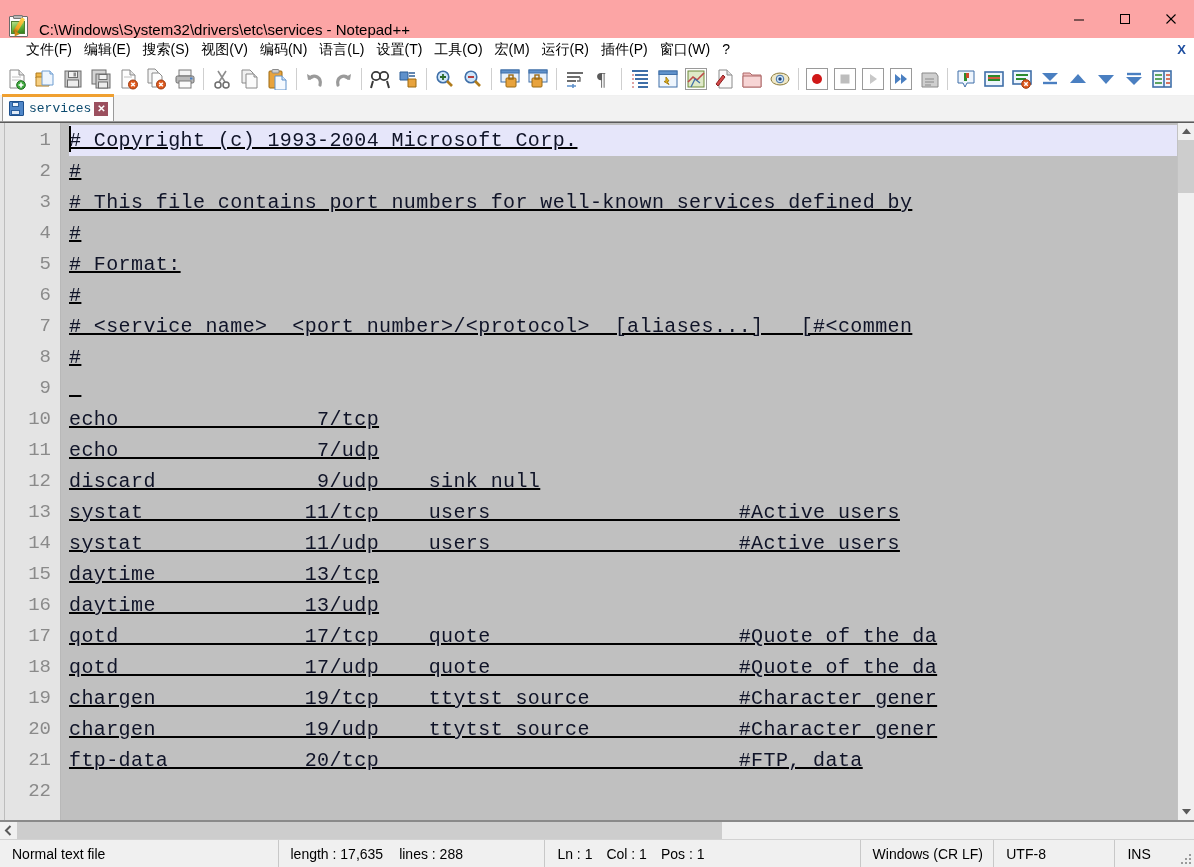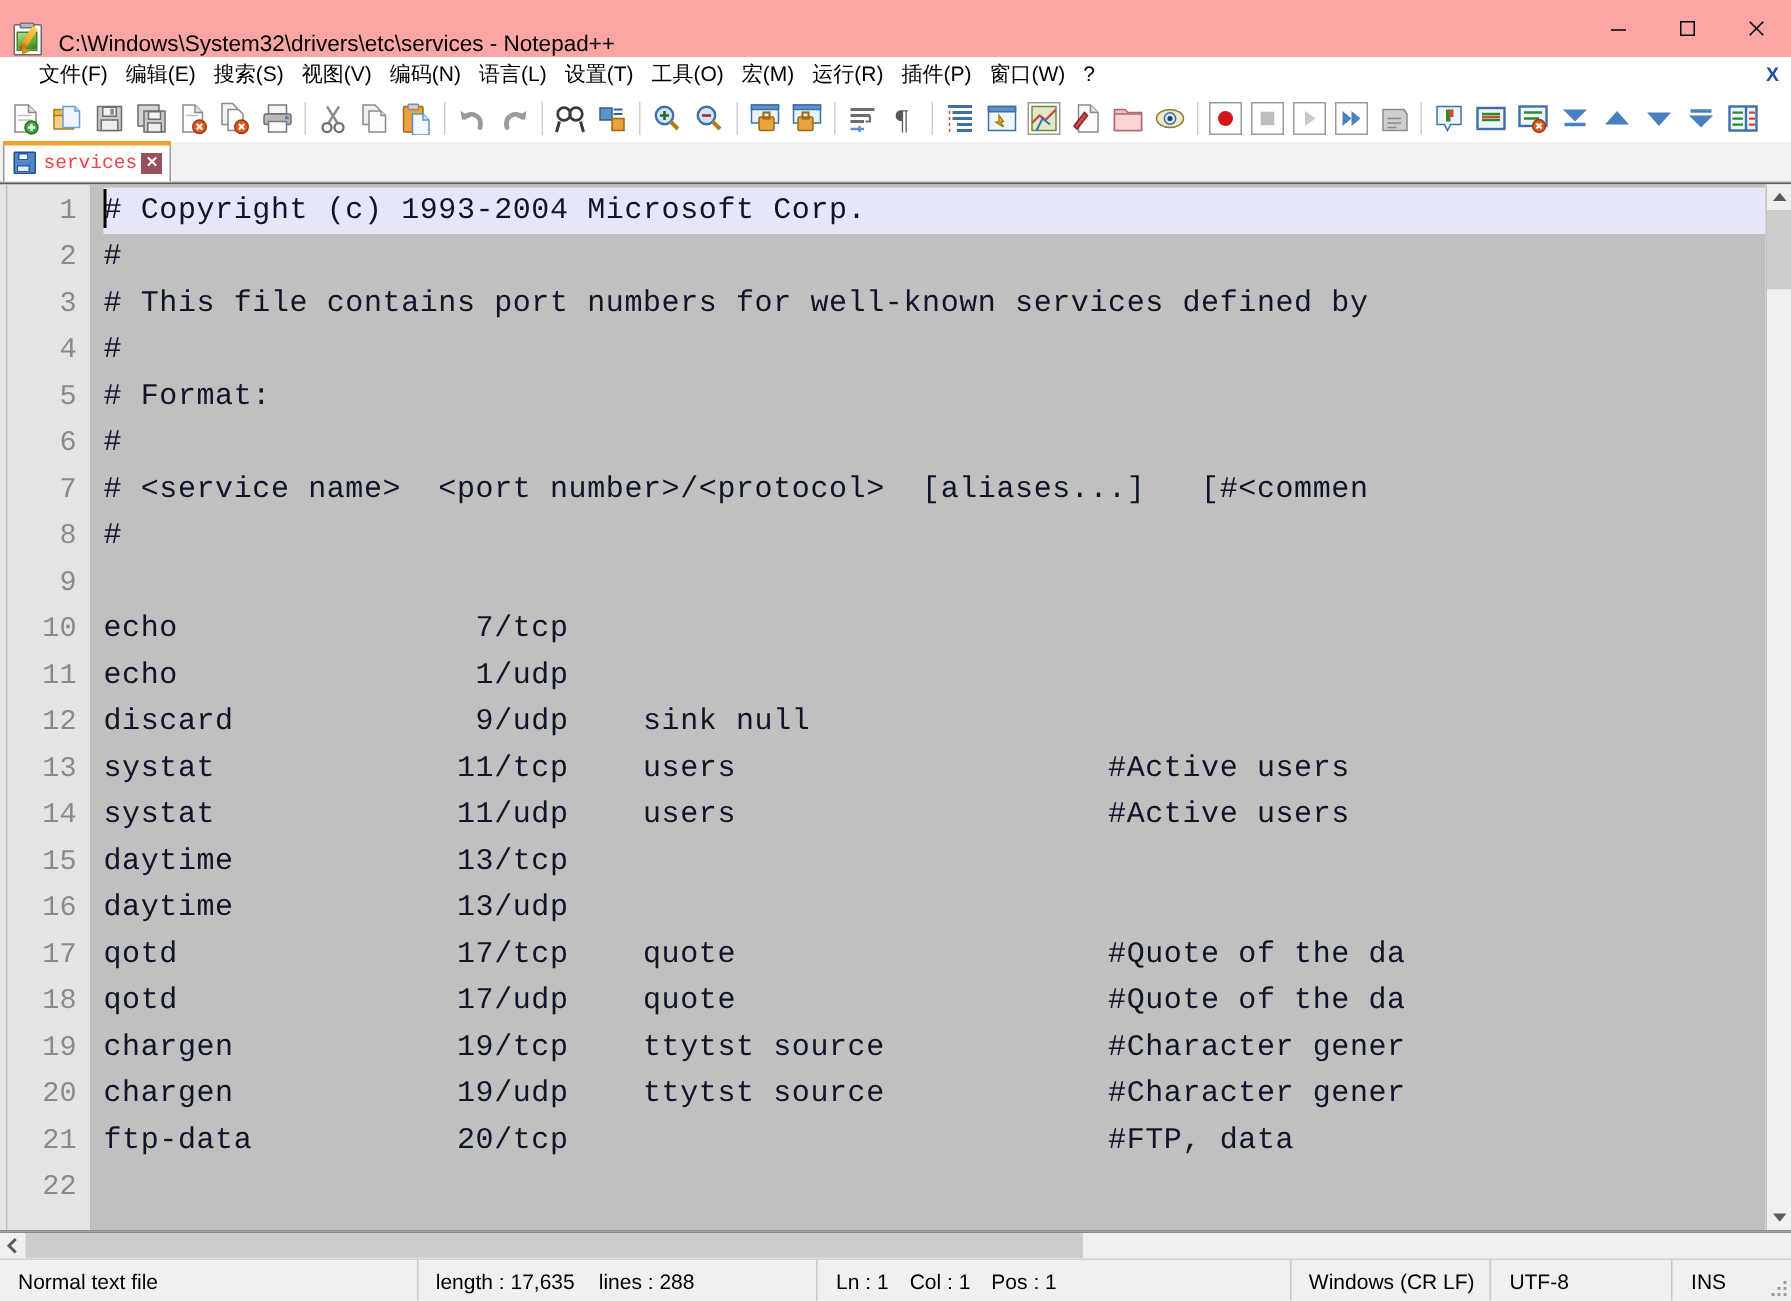--- a/index.html
+++ b/index.html
@@ -194,21 +194,21 @@
   }
   .tab-icon .dsk-bot {
     position: absolute; left: 2px; bottom: 1px;
     width: 9px; height: 5px;
     background: #dfe9f5;
     border: 1px solid #2a5e9c;
   }
   .tab-label {
     font-family: "Liberation Mono", monospace;
     font-size: 13px;
-    color: #ef4444;
+    color: #0c4a6e;
     white-space: nowrap;
   }
   .tab-close {
     width: 14px; height: 14px;
     margin-left: 3px;
     background: #9b4f5e;
     color: #fff;
     font-size: 10px;
     font-weight: bold;
     display: flex; align-items: center; justify-content: center;
@@ -253,20 +253,21 @@
     background: #e4e4e4;
     border-right: 1px solid #bdbdbd;
   }
   .code {
     flex: 1 1 auto;
     background: #c0c0c0;
     padding-top: 2px;
     padding-left: 8px;
     overflow: hidden;
     position: relative;
+    text-decoration: underline;
   }
   .code .cl {
     font-family: "Liberation Mono", monospace;
     font-size: 20px;
     line-height: 31px;
     height: 31px;
     color: #101428;
     white-space: pre;
     letter-spacing: 0.4px;
   }
@@ -783,21 +784,21 @@
       <div class="cl current"># Copyright (c) 1993-2004 Microsoft Corp.</div>
           <div class="cl">#</div>
           <div class="cl"># This file contains port numbers for well-known services defined by</div>
           <div class="cl">#</div>
           <div class="cl"># Format:</div>
           <div class="cl">#</div>
           <div class="cl"># &lt;service name&gt;  &lt;port number&gt;/&lt;protocol&gt;  [aliases...]   [#&lt;commen</div>
           <div class="cl">#</div>
           <div class="cl">&nbsp;</div>
           <div class="cl">echo                7/tcp</div>
-          <div class="cl">echo                1/udp</div>
+          <div class="cl">echo                7/udp</div>
           <div class="cl">discard             9/udp    sink null</div>
           <div class="cl">systat             11/tcp    users                    #Active users</div>
           <div class="cl">systat             11/udp    users                    #Active users</div>
           <div class="cl">daytime            13/tcp</div>
           <div class="cl">daytime            13/udp</div>
           <div class="cl">qotd               17/tcp    quote                    #Quote of the da</div>
           <div class="cl">qotd               17/udp    quote                    #Quote of the da</div>
           <div class="cl">chargen            19/tcp    ttytst source            #Character gener</div>
           <div class="cl">chargen            19/udp    ttytst source            #Character gener</div>
           <div class="cl">ftp-data           20/tcp                             #FTP, data</div>

